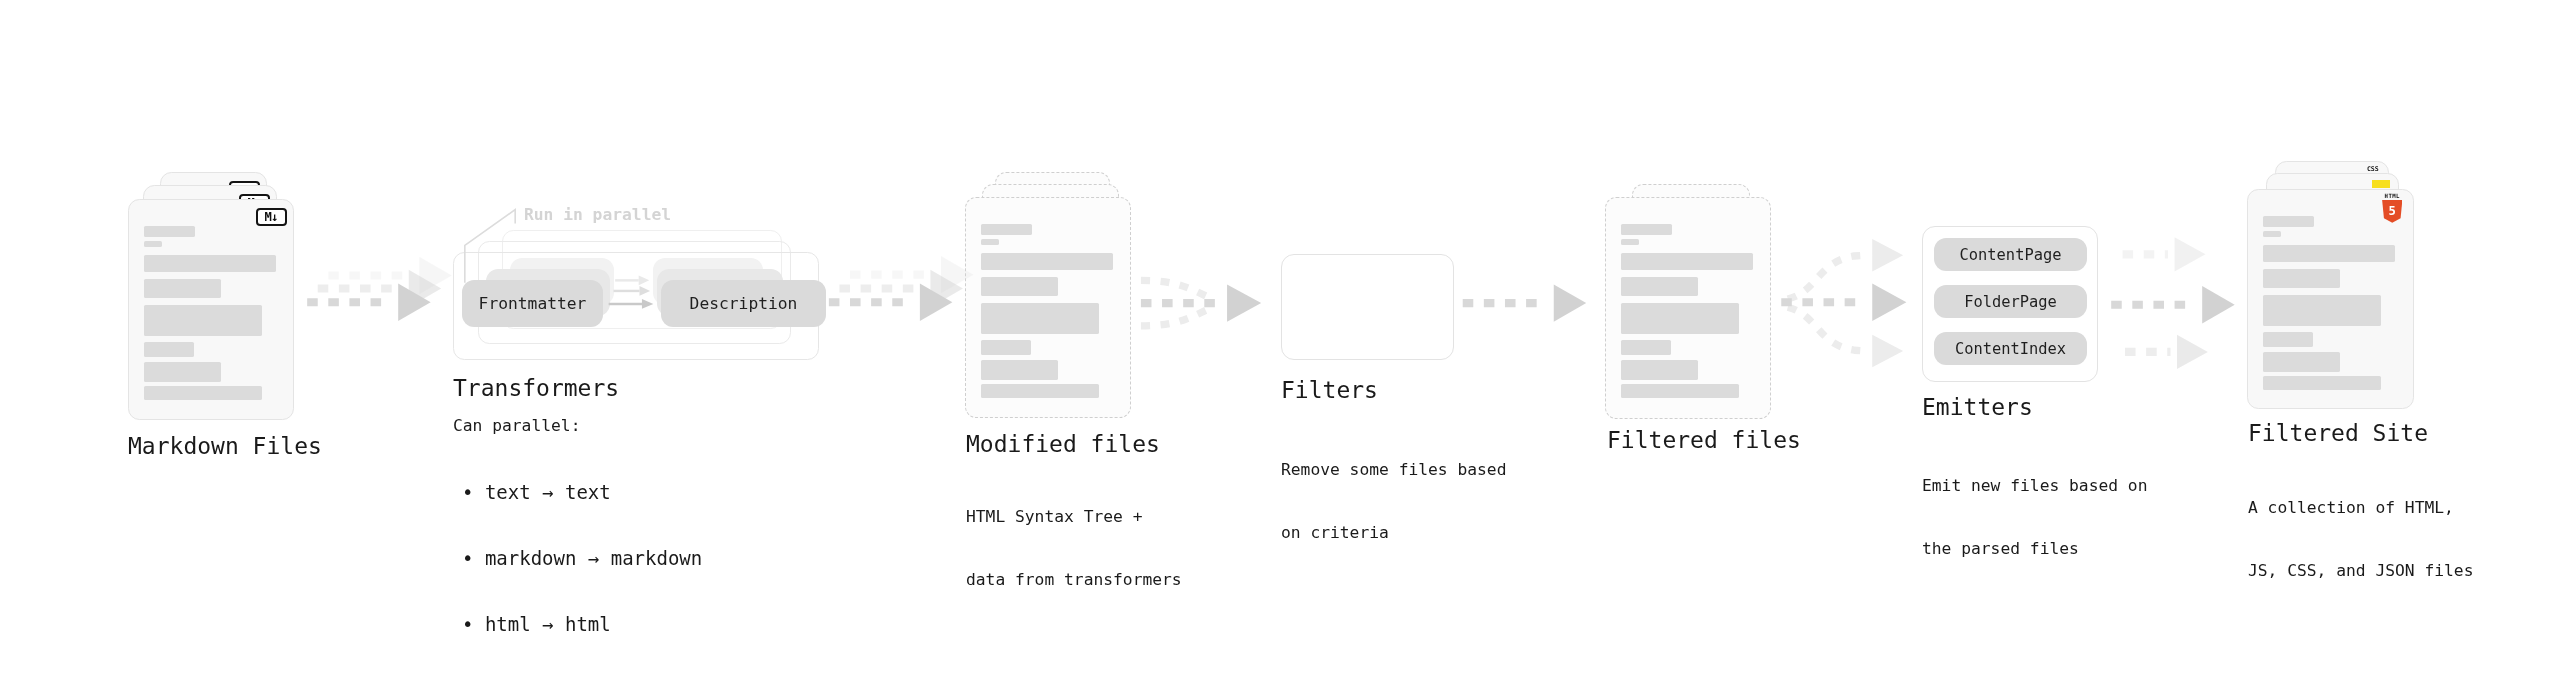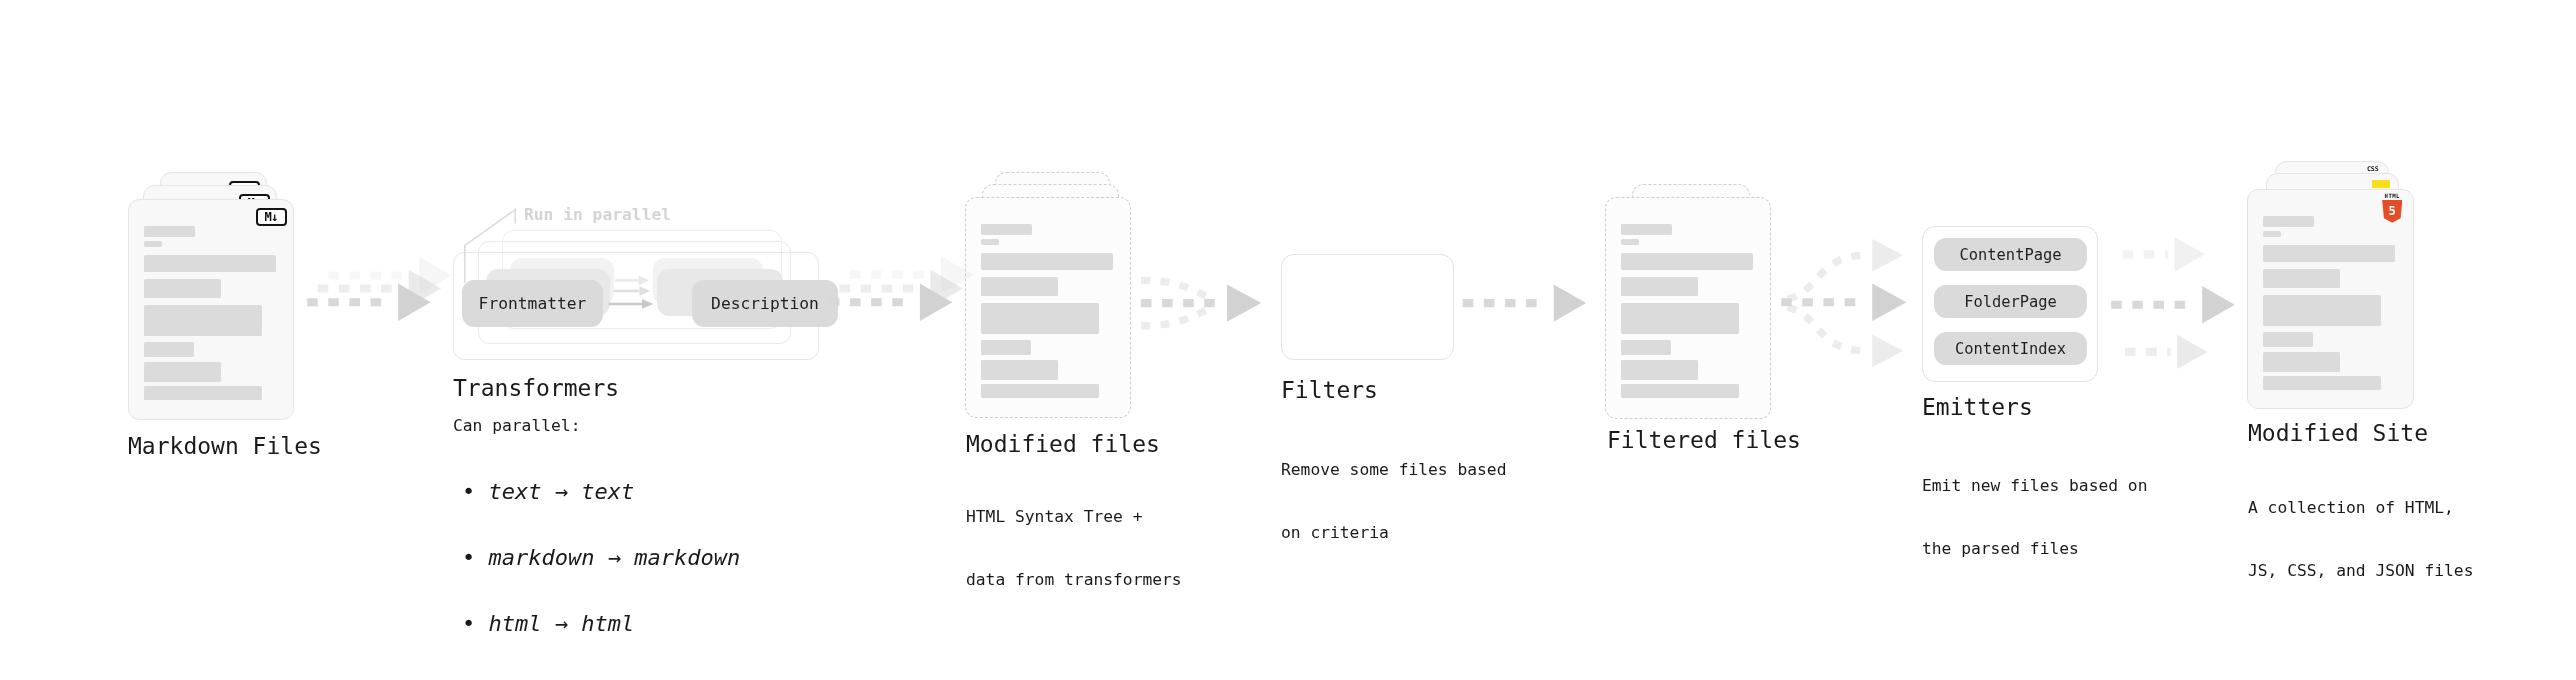--- a/index.html
+++ b/index.html
@@ -22,21 +22,21 @@
 
   
   .pill{position:absolute;background:#dadada;border-radius:12.2px;display:flex;align-items:center;justify-content:center;
         font-size:16.3px;color:#1f1f1f;box-sizing:border-box;white-space:pre;}
   .pill.g1{background:#e8e8e8;}
   .pill.g2{background:#f2f2f2;}
 
   
   .stage-label{position:absolute;font-size:23px;line-height:26px;color:#1a1a1a;white-space:pre;}
   .body-text{position:absolute;font-size:16.3px;line-height:21px;color:#1a1a1a;white-space:pre;}
-  .bullets{position:absolute;font-size:22px;line-height:22px;color:#1a1a1a;white-space:pre;font-style:italic;}
+  .bullets{position:absolute;font-size:19px;line-height:22px;color:#1a1a1a;white-space:pre;}
   .annotation{position:absolute;font-size:16.3px;line-height:18px;color:#d4d4d4;white-space:pre;font-weight:bold;}
 
   
   .md-badge{position:absolute;top:8.1px;right:6.5px;width:31px;height:18px;border:2.4px solid #141414;border-radius:4.1px;
             background:#fff;color:#111;font-weight:bold;font-size:12.2px;letter-spacing:-0.8px;
             display:flex;align-items:center;justify-content:center;box-sizing:border-box;}
   .css-badge{position:absolute;top:4.1px;right:6.5px;width:14.6px;text-align:left;}
   .css-badge .txt{font-size:6.5px;line-height:6.5px;font-weight:bold;color:#111;letter-spacing:0;}
   .css-badge .bar{height:2.4px;background:var(--css-blue,#2965f1);margin-top:0.8px;}
   .js-badge{position:absolute;top:5.7px;right:8.1px;width:18px;height:8.1px;background:var(--js-yellow,#f7df1e);}
@@ -82,21 +82,21 @@
   <div class="tbox b2" style="left:502px;top:230px;width:280px;height:99px;"></div>
   <div class="tbox b1" style="left:478px;top:241px;width:313px;height:103px;"></div>
   <div class="tbox" style="left:453px;top:252px;width:366px;height:108px;"></div>
 
   <div class="pill g2" style="left:510px;top:258px;width:104px;height:47px;"></div>
   <div class="pill g1" style="left:486px;top:269px;width:124px;height:47px;"></div>
   <div class="pill" style="left:462px;top:280px;width:141px;height:47px;">Frontmatter</div>
 
   <div class="pill g2" style="left:653px;top:258px;width:110px;height:47px;"></div>
   <div class="pill g1" style="left:657px;top:269px;width:126px;height:47px;"></div>
-  <div class="pill" style="left:692px;top:280px;width:146px;height:47px;">Description</div>
+  <div class="pill" style="left:661px;top:280px;width:165px;height:47px;">Description</div>
 
   <div class="stage-label" style="left:453px;top:375px;text-align:right;">Transformers</div>
   <div class="body-text" style="left:453px;top:415px;">Can parallel:</div>
   <div class="bullets" style="left:462px;top:437px;">
     <div>• text → text</div>
     <div>• markdown → markdown</div>
     <div>• html → html</div>
   </div>
 
   <div class="card dashed" style="left:995px;top:172px;width:115px;height:203px;"></div>
@@ -163,21 +163,21 @@
     </div>
   <div class="skel-bar" style="top: 26px; width: 51px; height: 10.6px;"></div>
       <div class="skel-bar" style="top: 41px; width: 18px; height: 5.7px;"></div>
       <div class="skel-bar" style="top: 55px; width: 132px; height: 17px;"></div>
       <div class="skel-bar" style="top: 79px; width: 77px; height: 18.7px;"></div>
       <div class="skel-bar" style="top: 105px; width: 118px; height: 31px;"></div>
       <div class="skel-bar" style="top: 142px; width: 50px; height: 14.6px;"></div>
       <div class="skel-bar" style="top: 162px; width: 77px; height: 19.5px;"></div>
       <div class="skel-bar" style="top: 186px; width: 118px; height: 14px;"></div>
     </div>
-  <div class="stage-label" style="left:2248px;top:420px;">Modified Site</div>
+  <div class="stage-label" style="left:2248px;top:420px;">Filtered Site</div>
   <div class="body-text" style="left:2248px;top:455px;">
     <div>A collection of HTML,</div>
     <div>JS, CSS, and JSON files</div>
   </div>
 
   <svg class="overlay" xmlns="http://www.w3.org/2000/svg" viewBox="0 0 3170 838" width="2576" height="681">
     <defs>
       <g id="stackArrow">
         <line class="dash" x1="0" y1="0" x2="104" y2="0"></line>
         <polygon class="head" points="112,-23 112,23 152,0"></polygon>

